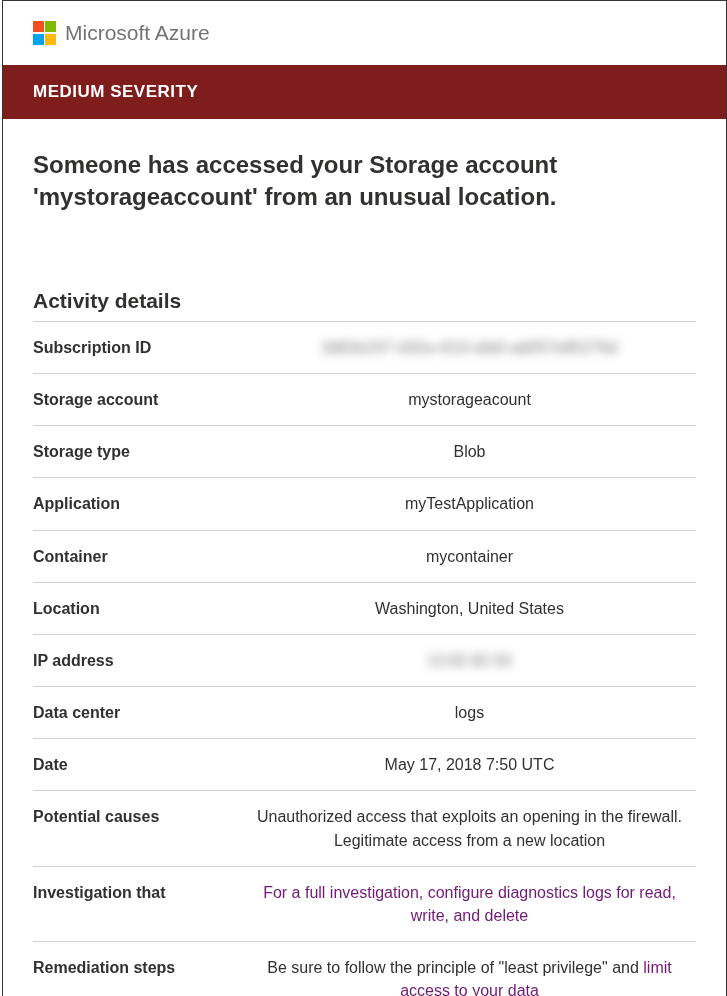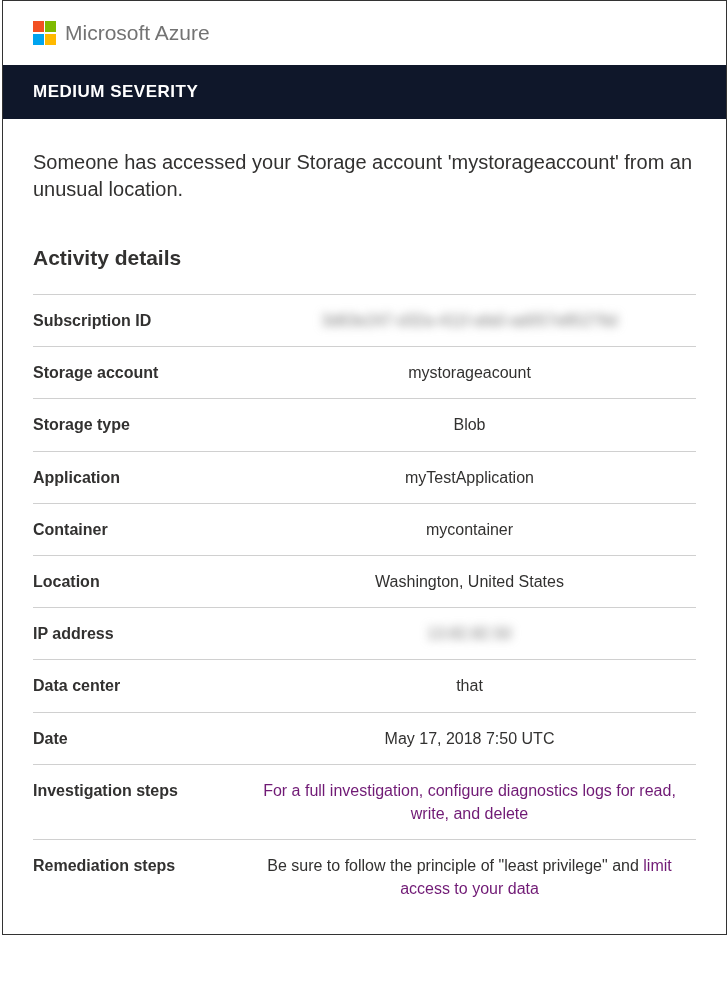--- a/index.html
+++ b/index.html
@@ -38,42 +38,42 @@
     .sq-red { background: #f25022; }
     .sq-green { background: #7fba00; }
     .sq-blue { background: #00a4ef; }
     .sq-yellow { background: #ffb900; }
     .brand-text {
       font-size: 21px;
       color: #737373;
       font-weight: 400;
     }
     .severity-banner {
-      background: #0f172a;
+      background: #7f1d1d;
       color: #fff;
       padding: 17px 30px;
       font-size: 17px;
       font-weight: 700;
       letter-spacing: 0.5px;
     }
     .content {
       padding: 30px 30px 20px 30px;
     }
     .alert-title {
-      font-size: 20px;
-      font-weight: 400;
+      font-size: 24px;
+      font-weight: 700;
       color: #323130;
       line-height: 1.35;
-      margin-bottom: 43px;
+      margin-bottom: 75px;
     }
     .section-title {
       font-size: 21px;
       font-weight: 700;
       color: #323130;
-      margin-bottom: 24px;
+      margin-bottom: 8px;
     }
     .details-table {
       width: 100%;
       border-collapse: collapse;
     }
     .details-table tr {
       border-top: 1px solid #d0d0d0;
     }
     .details-table td {
       padding: 14px 0;
@@ -150,28 +150,32 @@
       <tr>
         <td>Location</td>
         <td>Washington, United States</td>
       </tr>
       <tr>
         <td>IP address</td>
         <td><span class="blurred">13.82.82.50</span></td>
       </tr>
       <tr>
         <td>Data center</td>
-        <td>that</td>
+        <td>logs</td>
       </tr>
       <tr>
         <td>Date</td>
         <td>May 17, 2018 7:50 UTC</td>
       </tr>
       <tr>
-        <td>Investigation steps</td>
+        <td>Potential causes</td>
+        <td>Unauthorized access that exploits an opening in the firewall. Legitimate access from a new location</td>
+      </tr>
+      <tr>
+        <td>Investigation that</td>
         <td>
           <a href="#" class="link">For a full investigation, configure diagnostics logs for read, write, and delete</a>
         </td>
       </tr>
       <tr>
         <td>Remediation steps</td>
         <td>
           <span>Be sure to follow the principle of "least privilege" and </span><a href="#" class="link">limit access to your data</a>
         </td>
       </tr>

